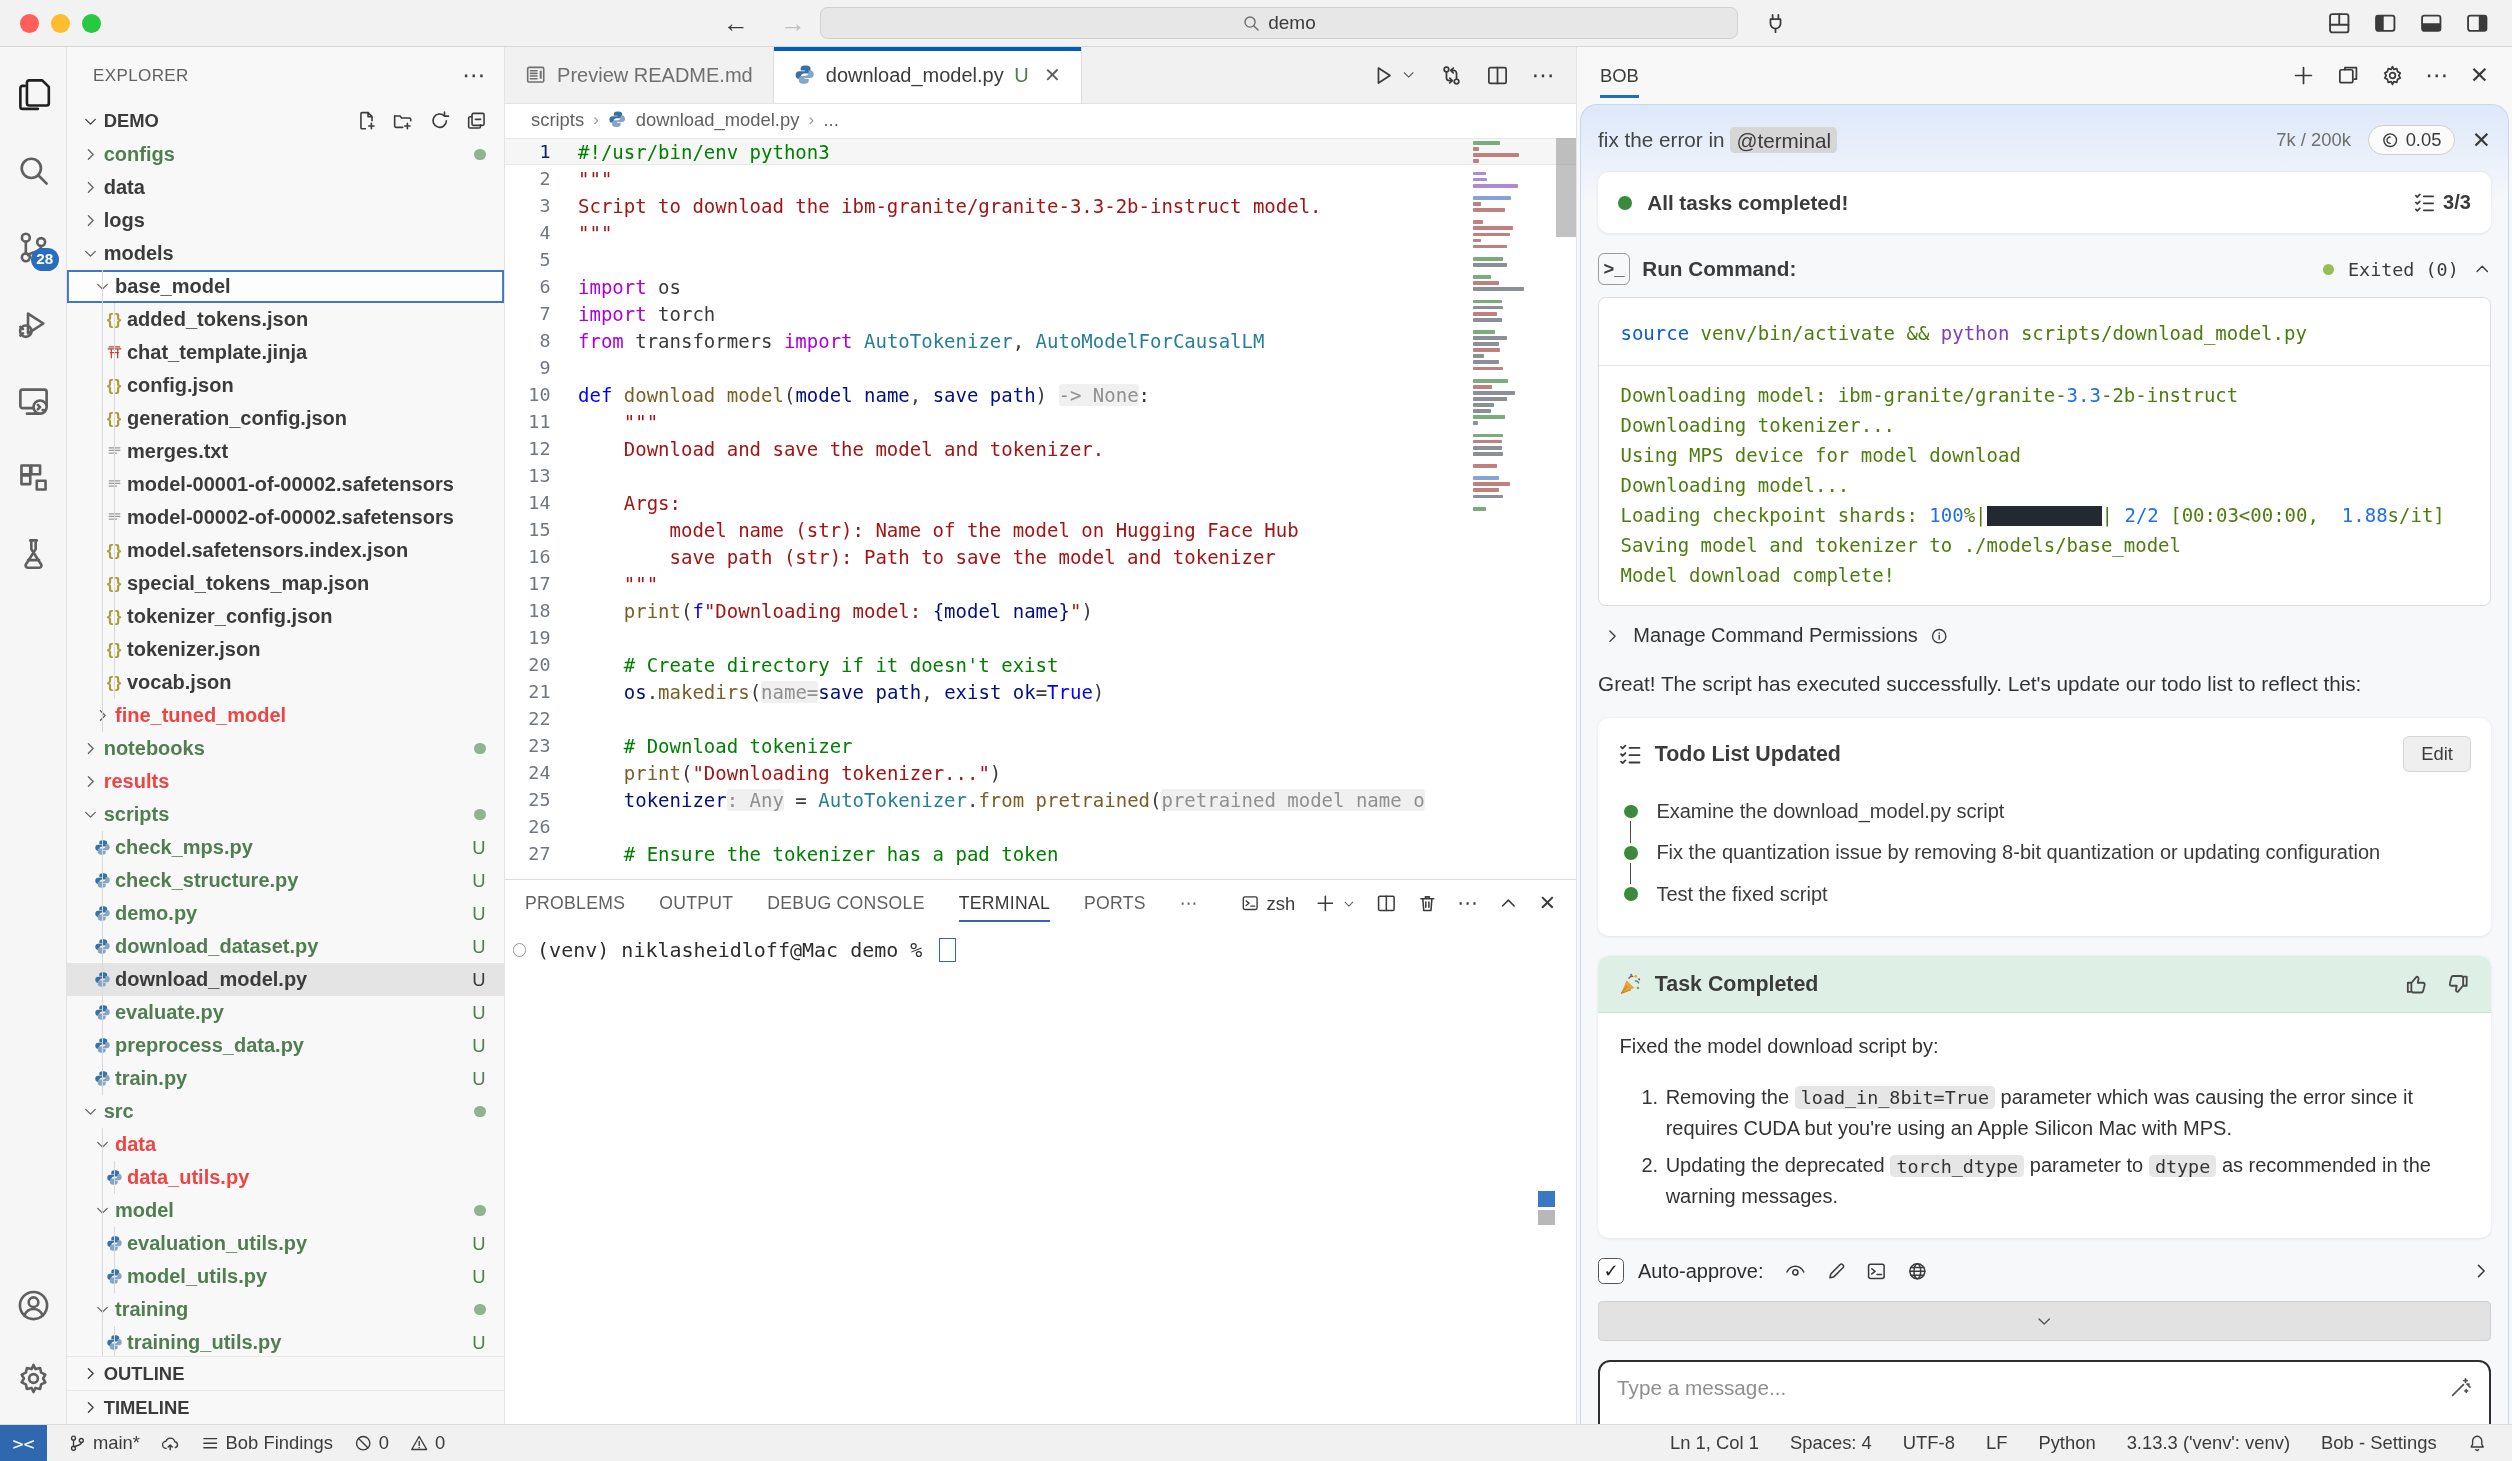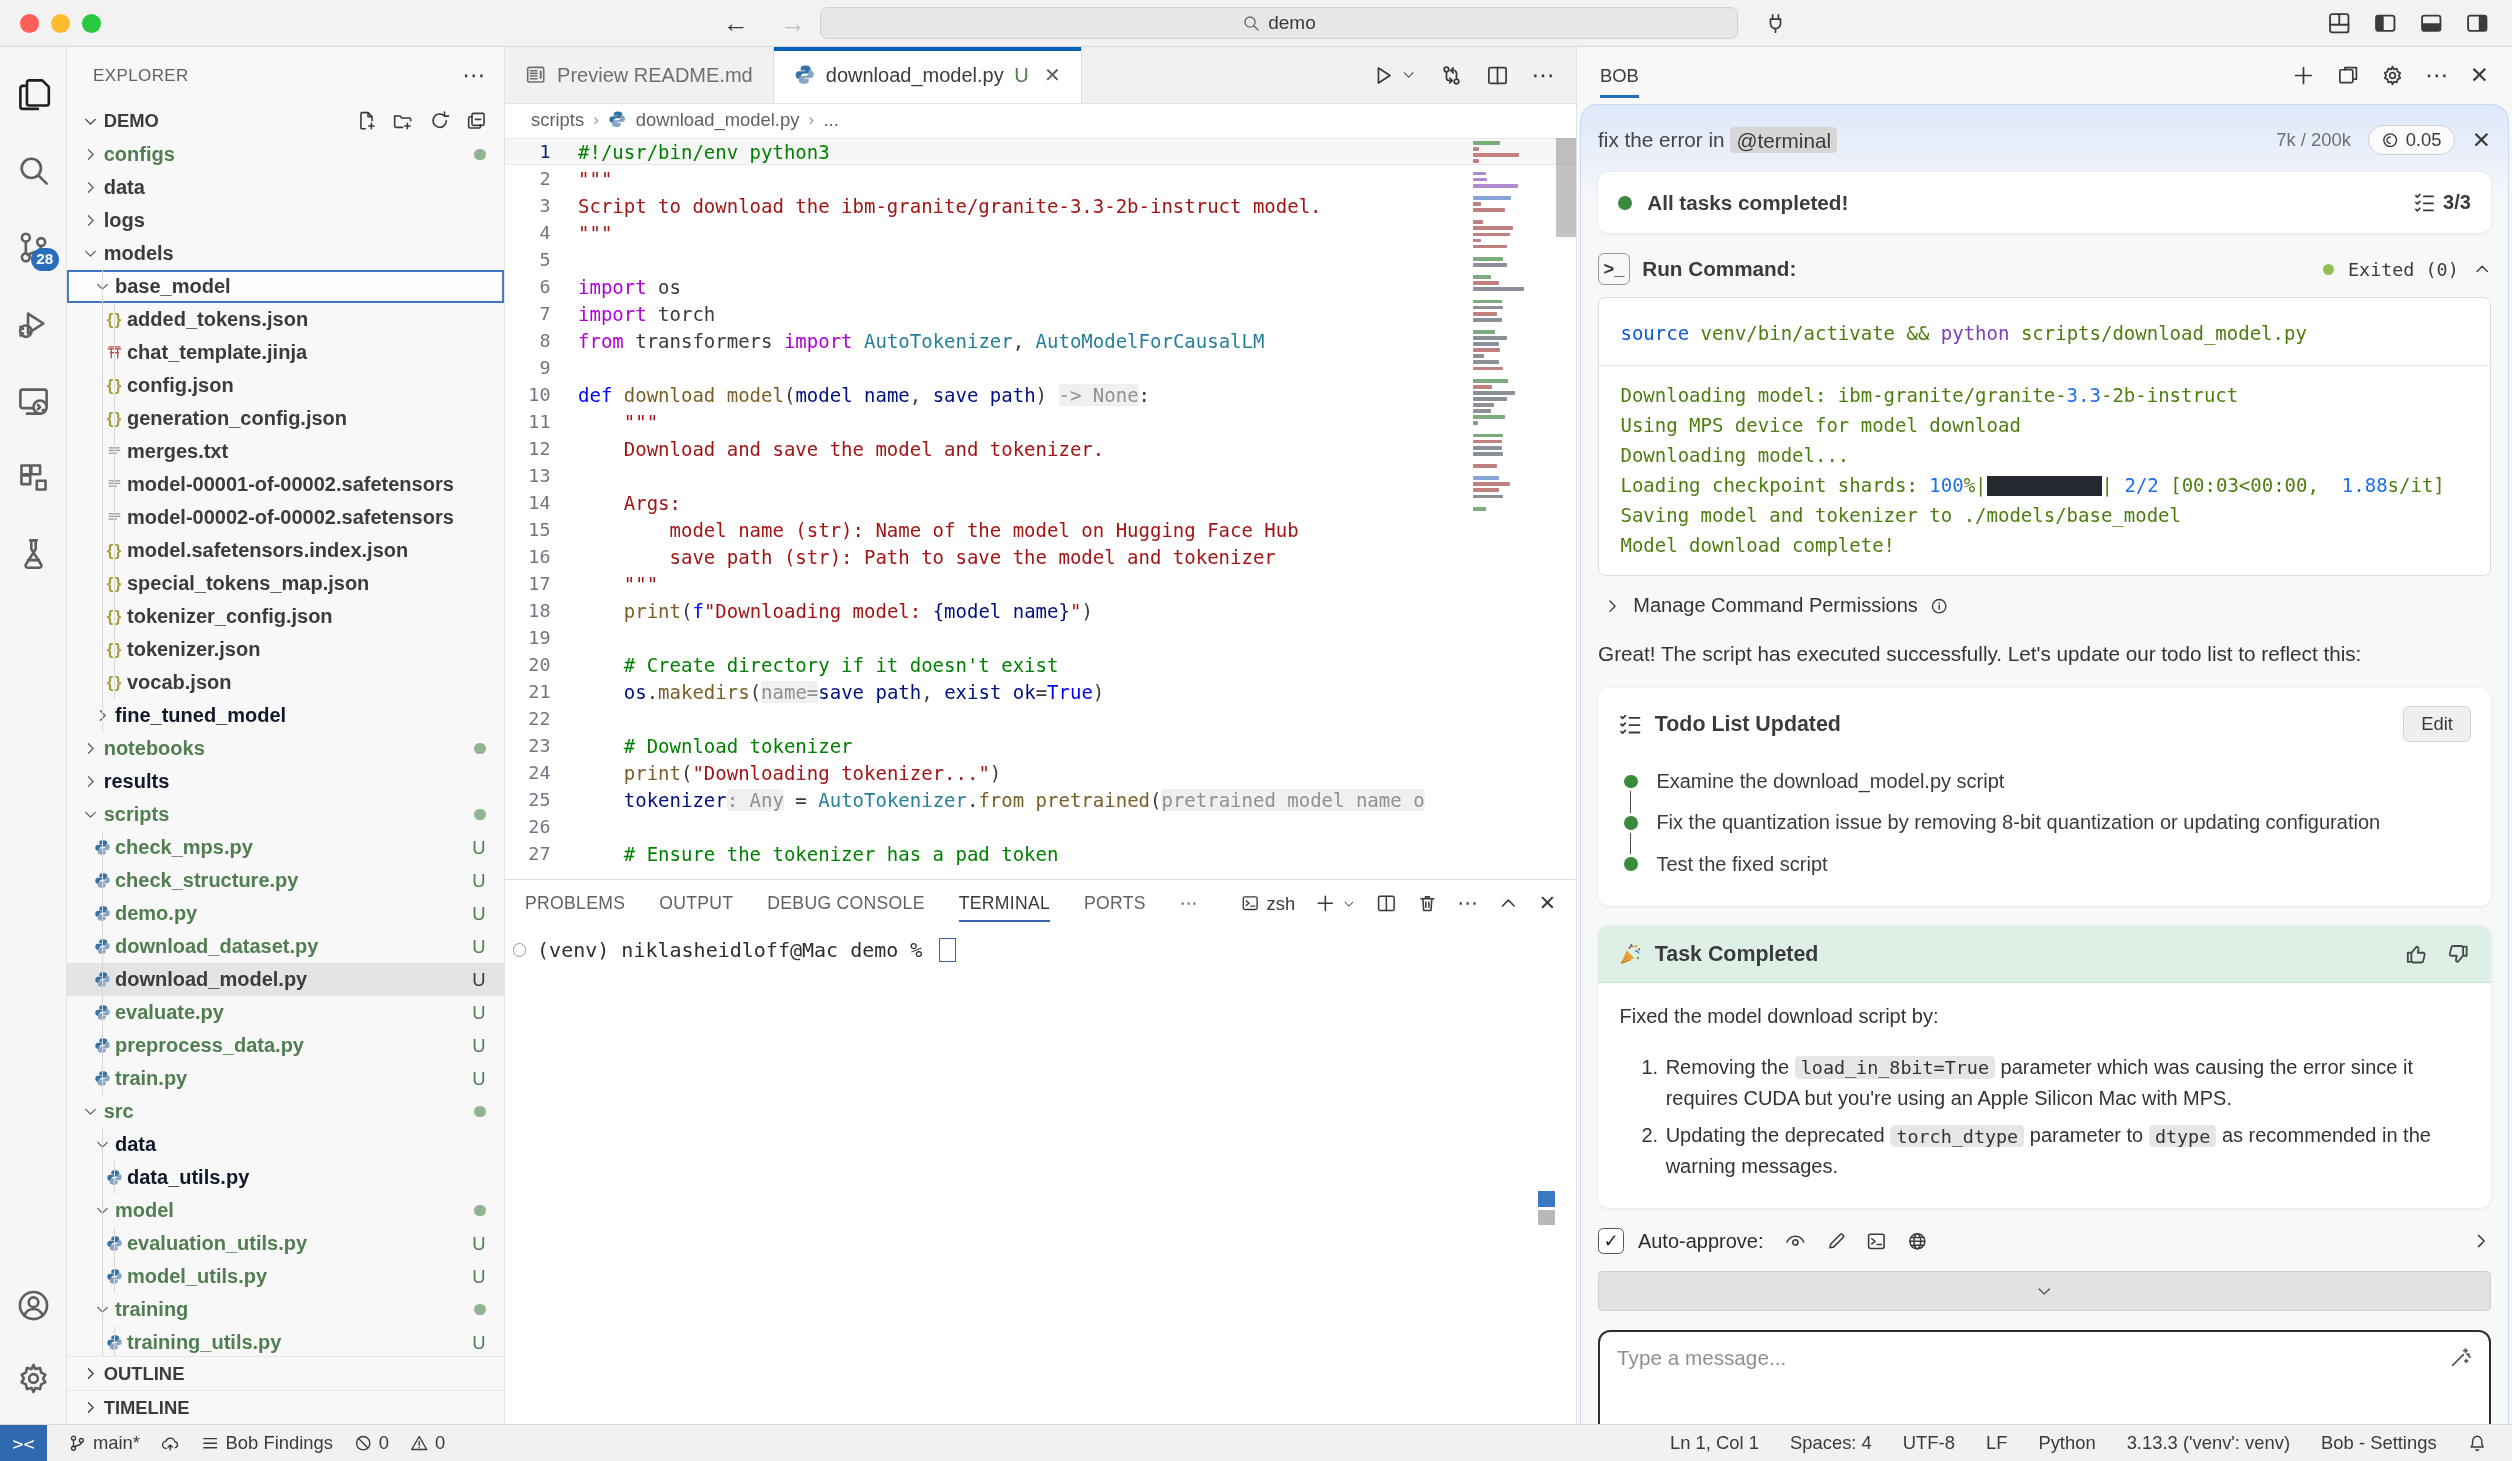--- a/index.html
+++ b/index.html
@@ -37,21 +37,21 @@
   .sb-header { height:57px; flex:0 0 57px; display:flex; align-items:center; padding:0 18.4px 0 26px; font-size:17px; color:#616161; letter-spacing:0.4px; }
   .sb-header .more { margin-left:auto; font-size:23px; color:#3b3b3b; cursor:pointer; }
   .sb-root { height:34px; flex:0 0 34px; display:flex; align-items:center; font-weight:bold; font-size:18.4px; padding-left:10.7px; color:#3b3b3b; }
   .sb-root .chev { font-size:17px; width:26px; color:#3b3b3b; }
   .sb-root-actions { margin-left:auto; display:flex; gap:15.3px; padding-right:17px; font-size:21.4px; color:#3b3b3b; font-weight:normal; }
   .tree { flex:1 1 auto; overflow:hidden; position:relative; }
   .trow { height:33px; display:flex; align-items:center; font-size:20px; position:relative; cursor:pointer; }
   .trow .slot { width:26px; flex:0 0 26px; display:flex; justify-content:center; font-size:17px; color:#616161; }
   .trow .lbl { white-space:nowrap;font-weight:bold; }
   .trow .badge { margin-left:auto; padding-right:18.4px; }
-  .c-g { color:#507e50; } .c-gr { color:#0f172a; } .c-d { color:#3b3b3b; }
+  .c-g { color:#507e50; } .c-gr { color:#ef4444; } .c-d { color:#3b3b3b; }
   .b-dot { width:11.5px; height:11.5px; border-radius:50%; background:#8fb48f; display:block; }
   .b-U { font-size:18.4px; color:#507e50; }
   .trow.sel-row { background:#e4e4e4; }
   .trow.sel-row .b-U { color:#3b3b3b; }
   .trow.sel-outline { box-shadow:inset 0 0 0 1.9px #3f76c8; background:#fdfdfd; }
   .guide { position:absolute; top:0; bottom:0; width:0.8px; background:#d8d8d8; }
   .sb-section { height:34px; flex:0 0 34px; display:flex; align-items:center; font-weight:bold; font-size:18.4px; color:#3b3b3b; padding-left:10.7px; border-top:0.8px solid #e8e8e8; }
   .sb-section .chev { font-size:17px; width:26px; }
 
   
@@ -1118,20 +1118,21 @@
                 </svg>
               </span>
           </span>
         </div>
 
         <div class="console">
           <div class="cmdline" id="cmdline"><span class="c-blue">source</span><span class="c-dk"> venv/bin/activate </span><span class="c-dk">&amp;&amp; </span><span class="c-purple">python</span><span class="c-dk"> scripts/download_model.py</span></div>
           <hr>
           <div id="cmdout">
               <div class="outline"><span class="c-dk">Downloading model: ibm-granite/granite-</span><span class="num">3.3</span><span class="c-dk">-2b-instruct</span></div>
+              <div class="outline"><span class="c-dk">Downloading tokenizer...</span></div>
               <div class="outline"><span class="c-dk">Using MPS device for model download</span></div>
               <div class="outline"><span class="c-dk">Downloading model...</span></div>
               <div class="outline"><span class="c-dk">Loading checkpoint shards: </span><span class="num">100</span><span class="c-dk">%|</span><span class="pbar"></span><span class="c-dk">| </span><span class="num">2/2</span><span class="c-dk"> [00:03&lt;00:00,  </span><span class="num">1.88</span><span class="c-dk">s/it]</span></div>
               <div class="outline"><span class="c-dk">Saving model and tokenizer to ./models/base_model</span></div>
               <div class="outline"><span class="c-dk">Model download complete!</span></div>
             </div>
         </div>
 
         <div class="managerow">
           <span class="ic" id="mg-chev">

